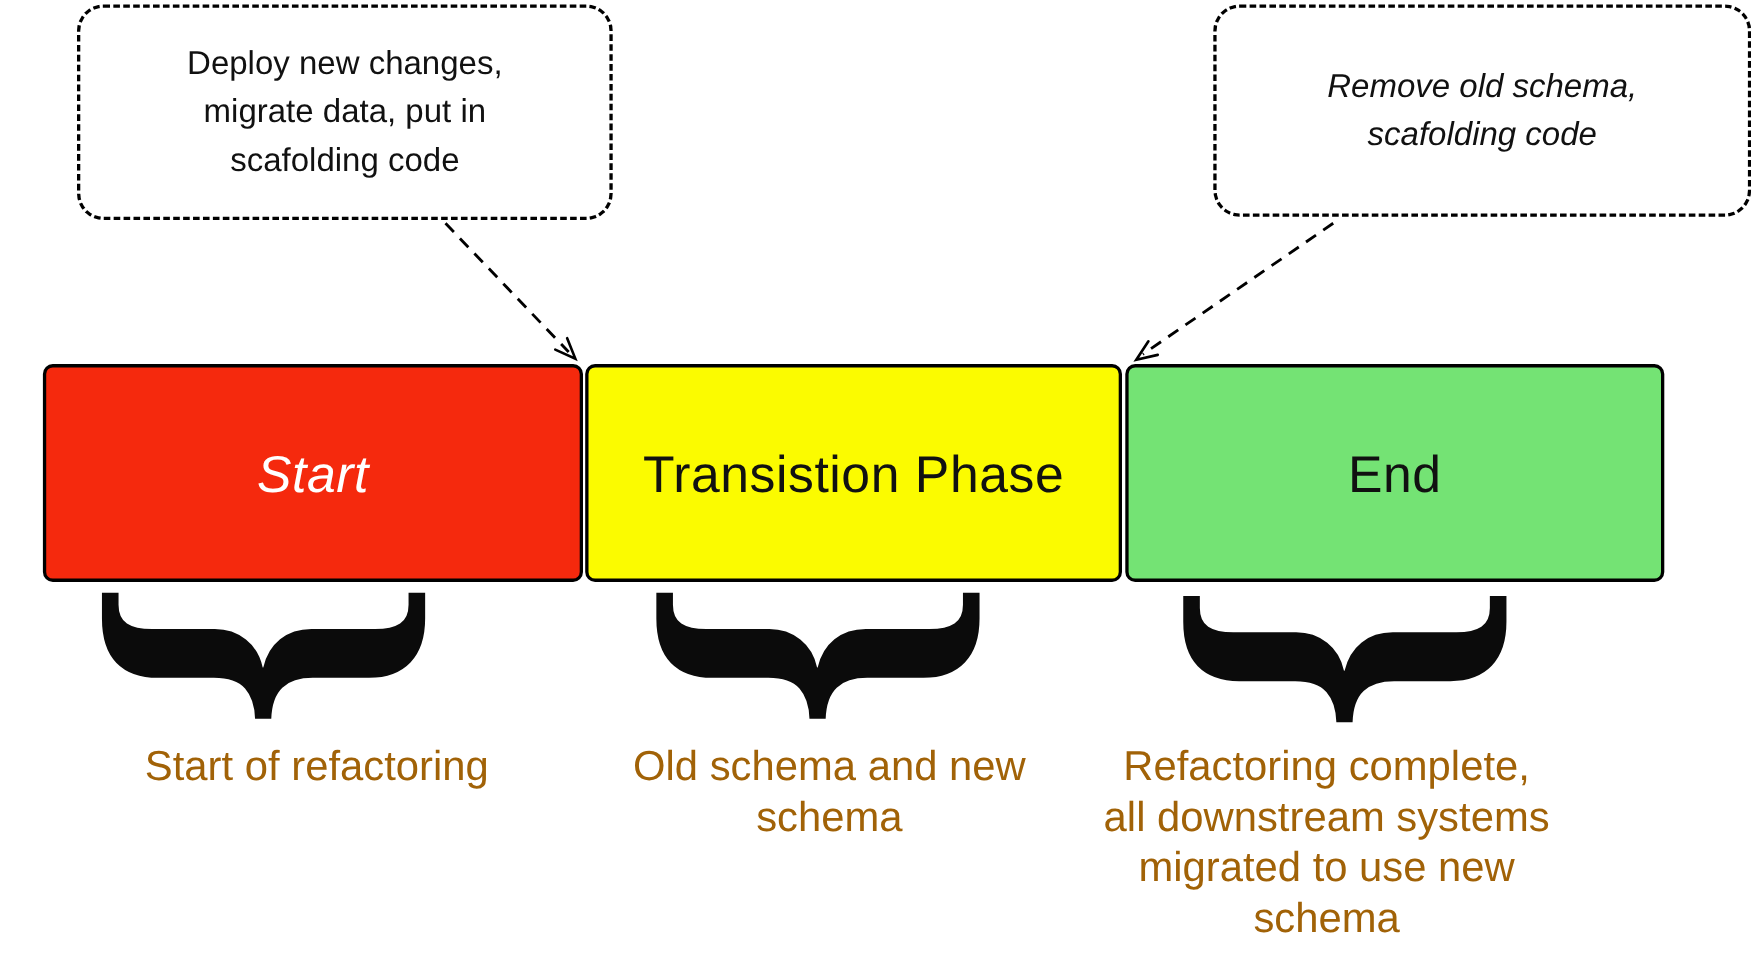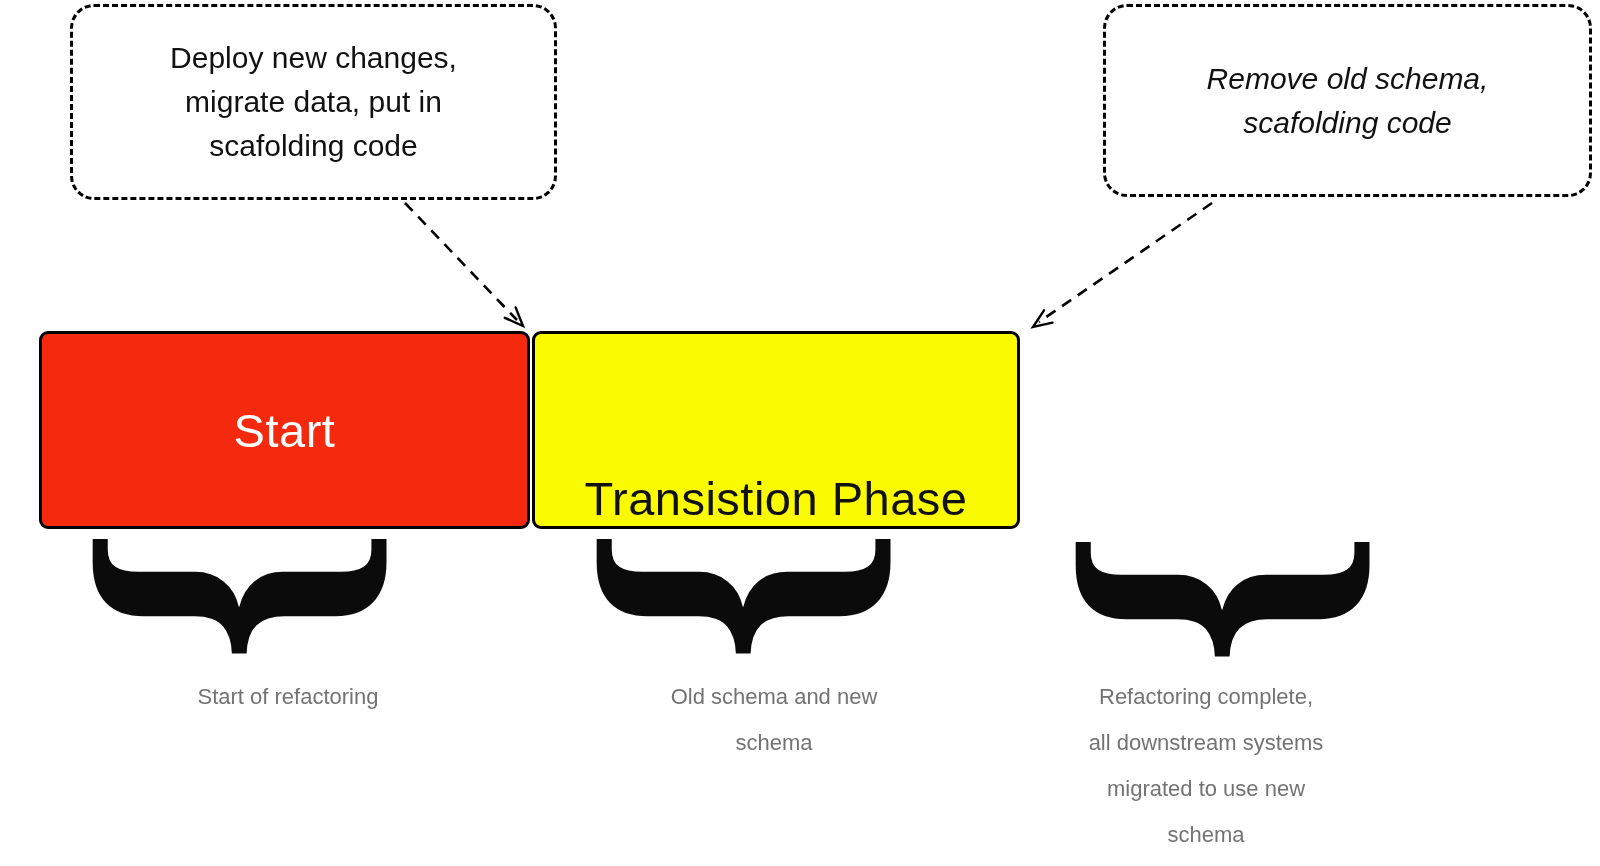--- a/index.html
+++ b/index.html
@@ -17,39 +17,39 @@
   .callout-text {
     font-size:30px; line-height:44px; color:#111111;
     text-align:center; white-space:pre-line;
   }
   .overlay { position:absolute; left:0; top:0; overflow:visible; }
   .phase {
     position:absolute; top:331px; height:198px;
     border:3px solid #000000; border-radius:9px; box-sizing:border-box;
     display:flex; align-items:center; justify-content:center;
   }
-  .phase.p0 { left:39px;   width:491px; }
-  .phase.p1 { left:532px;  width:488px;align-items:flex-end; }
+  .phase.p0 { left:39px;   width:491px;font-style:italic; }
+  .phase.p1 { left:532px;  width:488px; }
   .phase.p2 { left:1023px; width:490px; }
   .phase-label { font-size:47px; letter-spacing:0.5px; }
   .brace-svg { position:absolute; overflow:visible; }
   .brace-svg.b0 { left:84px;   top:538px; }
   .brace-svg.b1 { left:588px;  top:538px; }
   .brace-svg.b2 { left:1067px; top:541px; }
   .brace-glyph {
     font-family:"Liberation Serif", serif; font-weight:bold;
     font-size:355px; fill:#0b0b0b;
   }
   .caption {
     position:absolute; top:674px; width:460px;
-    font-size:22px; line-height:46px; color:#737373;
+    font-size:38px; line-height:46px; color:#a16207;
     text-align:center; white-space:pre-line;
   }
   .caption.c0 { left:58px; }
-  .caption.c1 { left:544px; }
+  .caption.c1 { left:524px; }
   .caption.c2 { left:976px; }
   .arrow-line { stroke:#000000; stroke-width:2.6; stroke-dasharray:11 8; fill:none; }
   .arrow-head { stroke:#000000; stroke-width:2.4; fill:none; stroke-linecap:round; }
 </style>
 </head>
 <body>
 
 <div class="canvas">
 
   <div class="callout left">
@@ -72,20 +72,23 @@
       <polyline class="arrow-head" points="1044,310.3 1033,327 1052.5,322.6"></polyline>
     </g>
   </svg>
 
   <div class="phase p0" style="background-color: rgb(245, 41, 13);">
     <span class="phase-label" style="color: rgb(255, 255, 255);">Start</span>
   </div>
   <div class="phase p1" style="background-color: rgb(251, 251, 0);">
     <span class="phase-label" style="color: rgb(17, 17, 17);">Transistion Phase</span>
   </div>
+  <div class="phase p2" style="background-color: rgb(116, 227, 116);">
+    <span class="phase-label" style="color: rgb(17, 17, 17);">End</span>
+  </div>
 
   <svg class="brace-svg b0" width="340" height="120" viewBox="0 0 340 120">
     <g transform="translate(170 57) rotate(-90)">
       <text class="brace-glyph" x="0" y="85" text-anchor="middle" style="fill: rgb(11, 11, 11);">{</text>
     </g>
   </svg>
   <svg class="brace-svg b1" width="340" height="120" viewBox="0 0 340 120">
     <g transform="translate(170 57) rotate(-90)">
       <text class="brace-glyph" x="0" y="85" text-anchor="middle" style="fill: rgb(11, 11, 11);">{</text>
     </g>

